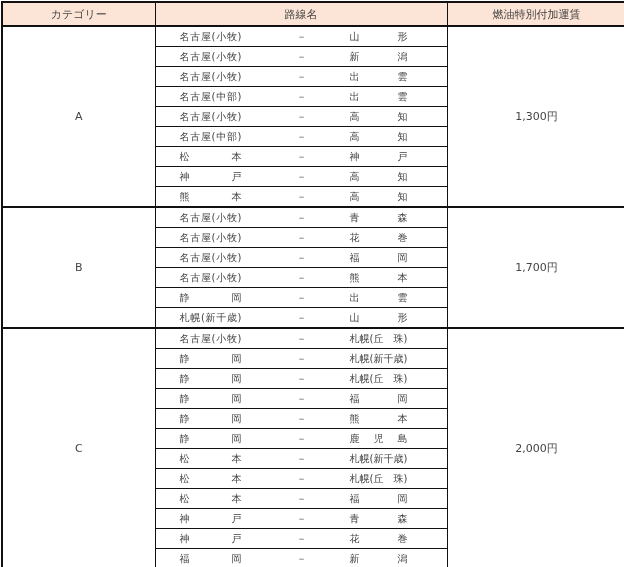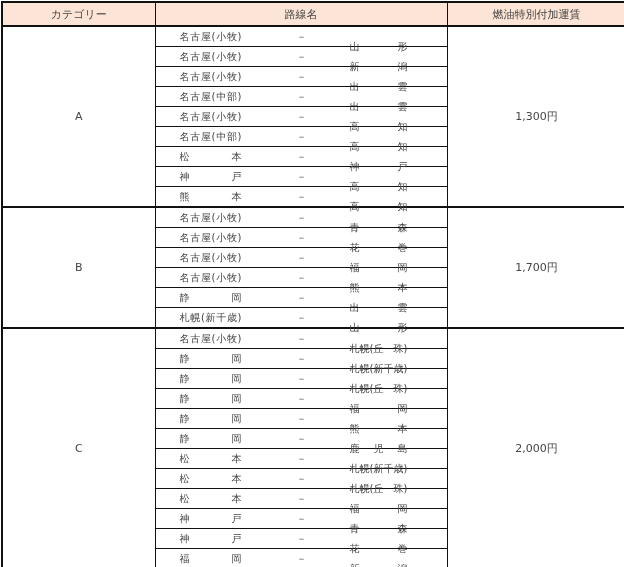--- a/index.html
+++ b/index.html
@@ -81,21 +81,21 @@
       left: 140px;
       width: 12px;
       top: 0;
       line-height: 19px;
       text-align: center;
     }
     .route-cell .dest {
       position: absolute;
       left: 194px;
       width: 58px;
-      top: 10px;
+      top: 0;
       line-height: 19px;
       text-align: justify;
       text-align-last: justify;
       white-space: nowrap;
     }
 
     tr.group-start td { border-top: 2px solid #111111; }
     tr.group-end td.route-cell { border-bottom: 2px solid #111111; }
     tr.group-start td.cat-cell, tr.group-start td.fare-cell { border-top: 2px solid #111111; }
     .fare-table tr:last-child td.route-cell { border-bottom: 3px solid #111111; }

